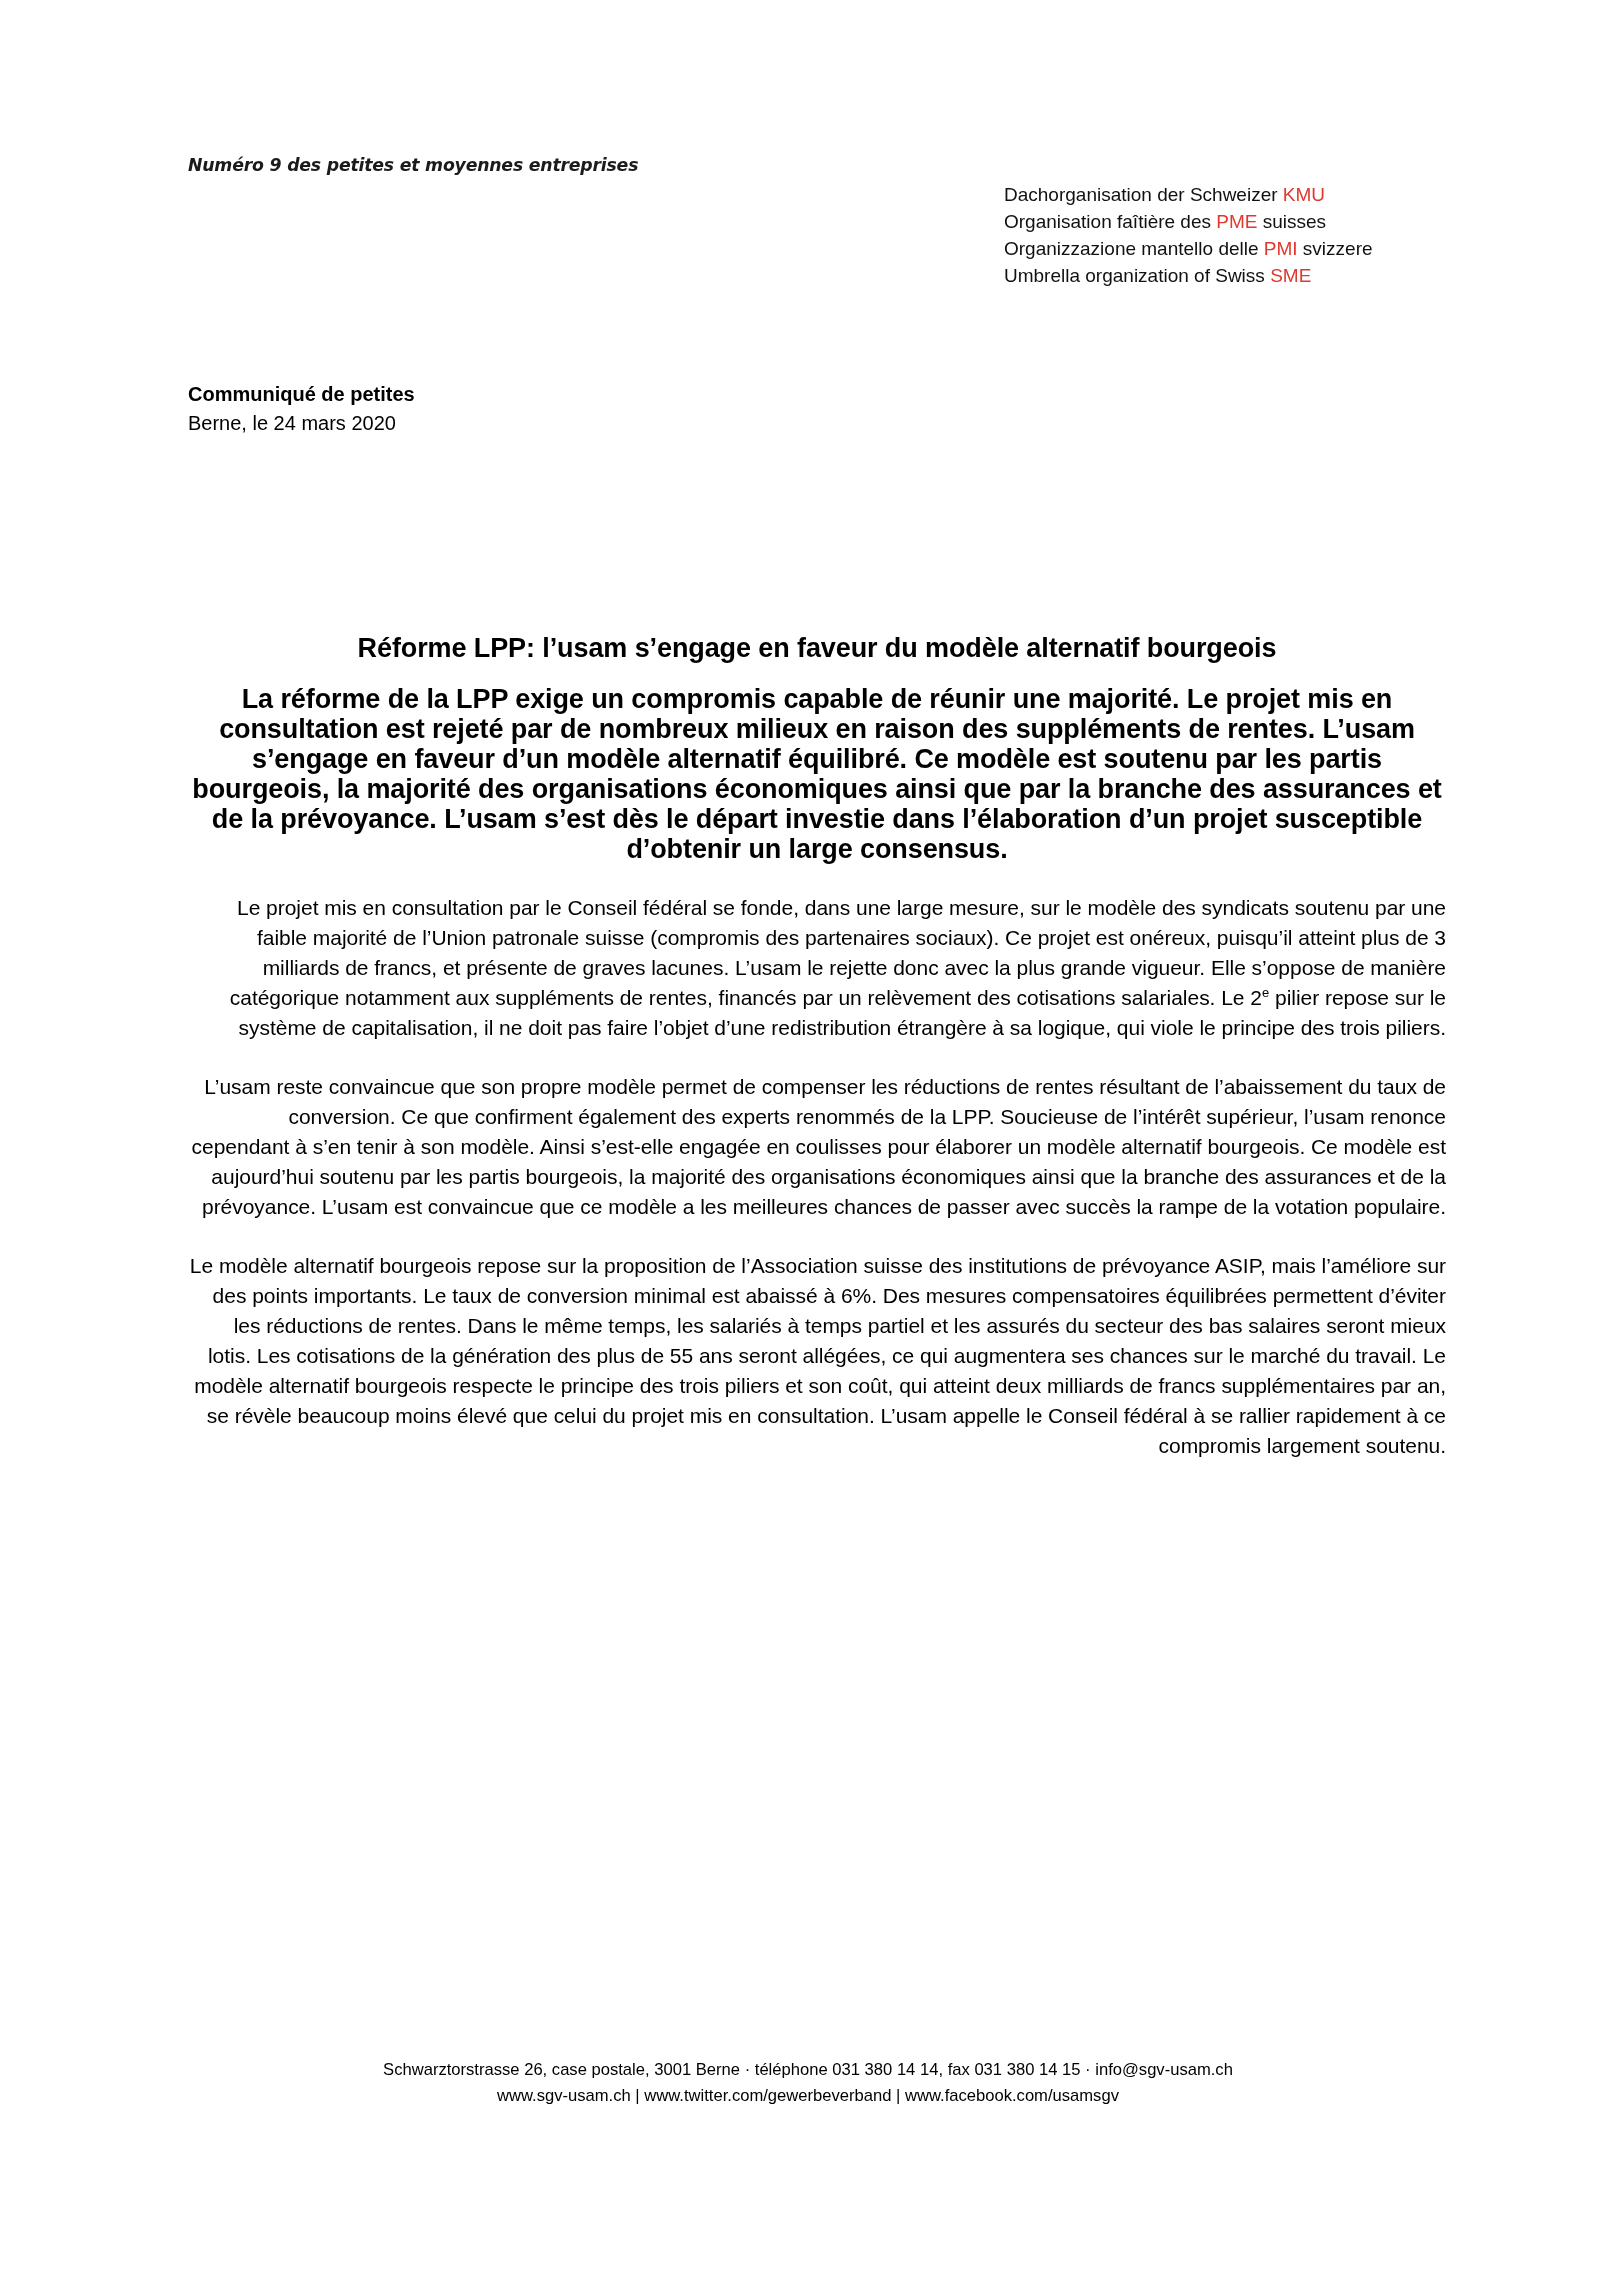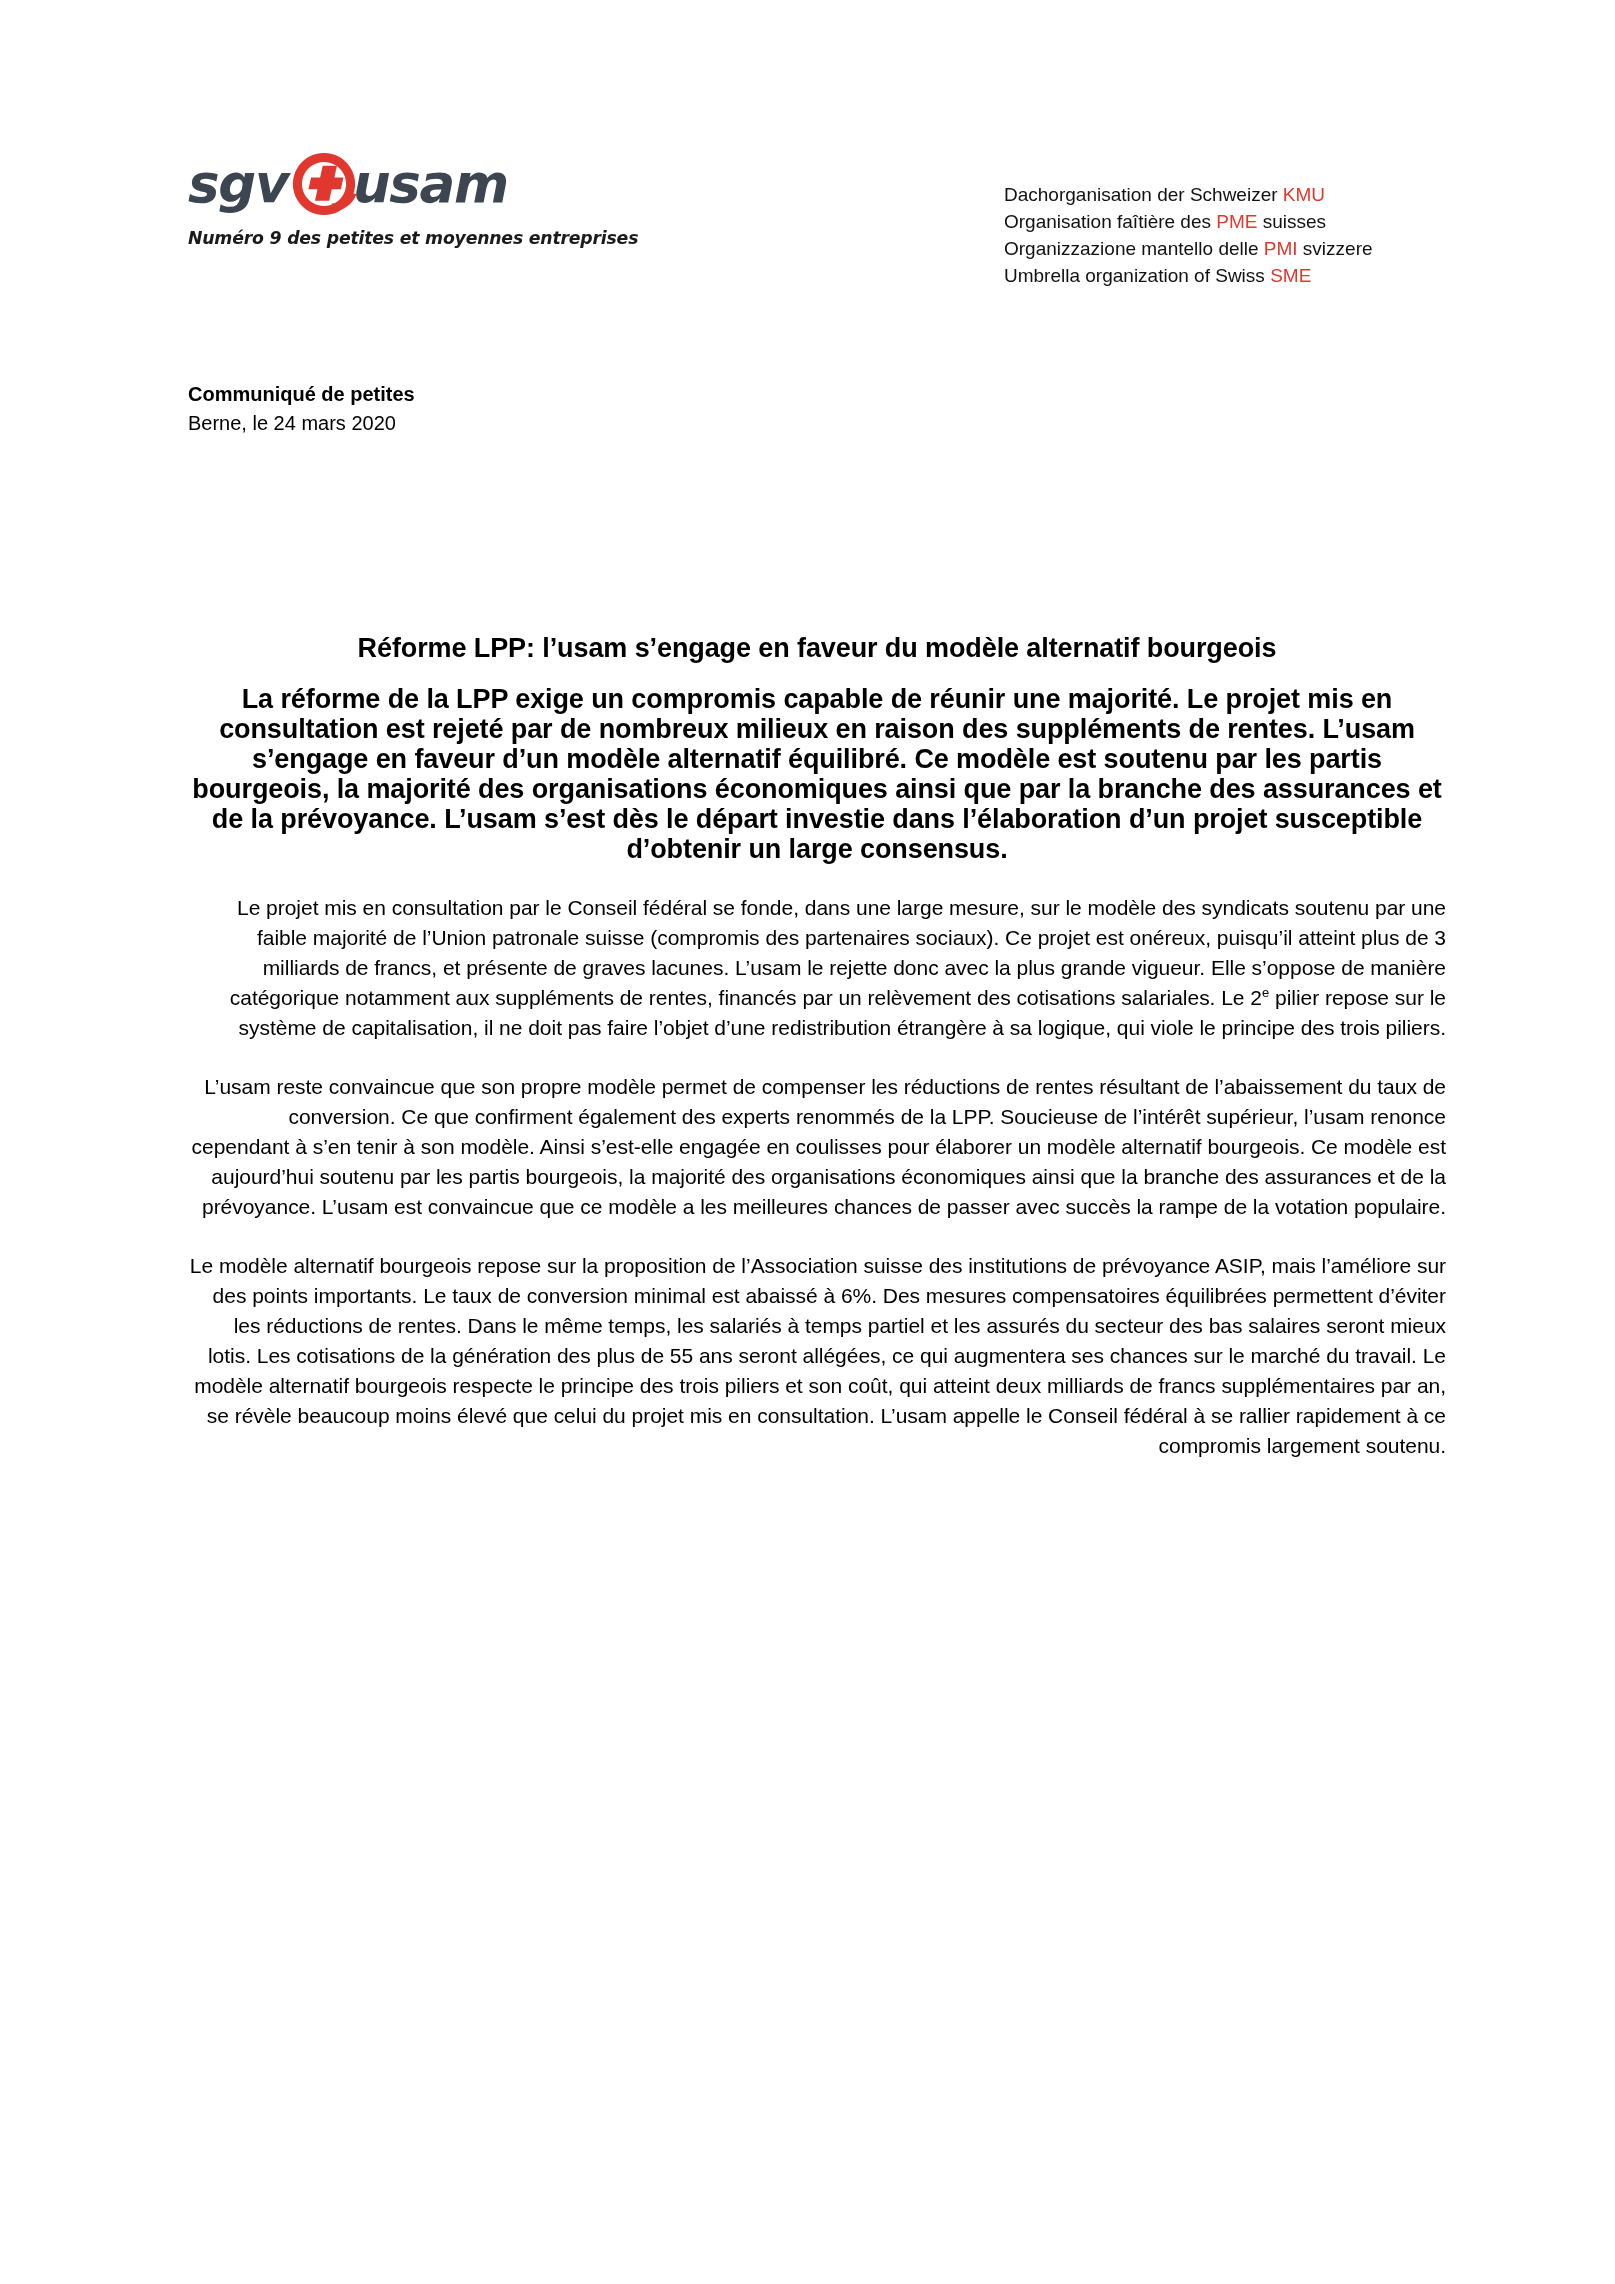--- a/index.html
+++ b/index.html
@@ -165,31 +165,20 @@
   .footer-lines div { white-space: nowrap; }
 </style>
 </head>
 <body>
 
 <div class="page">
 
   <div class="header">
 
     <div class="logo-block">
-      <div class="logo-row">
-        <span class="logo-word left">sgv</span>
-        <span class="logo-emblem">
-          <svg viewBox="0 0 108 108" xmlns="http://www.w3.org/2000/svg" aria-hidden="true">
-            <path d="M54 6 A48 48 0 1 1 53.9 6 Z M54 20 A34 34 0 1 0 54.1 20 Z" fill="#e0382f" fill-rule="evenodd"></path>
-            <path d="M66 84 C78 84 88 76 92 66 L104 70 C98 86 84 96 66 96 Z" fill="#e0382f"></path>
-            <path d="M52 26 L74 26 L70 44 L84 44 L80 62 L66 62 L62 80 L40 80 L44 62 L30 62 L34 44 L48 44 Z" fill="#e0382f"></path>
-          </svg>
-        </span>
-        <span class="logo-word right">usam</span>
-      </div>
       <div class="logo-tagline">Numéro 9 des petites et moyennes entreprises</div>
     </div>
 
     <div class="langs">
       <div><span>Dachorganisation der Schweizer </span><span class="hl">KMU</span><span></span></div>
       <div><span>Organisation faîtière des </span><span class="hl">PME</span><span> suisses</span></div>
       <div><span>Organizzazione mantello delle </span><span class="hl">PMI</span><span> svizzere</span></div>
       <div><span>Umbrella organization of Swiss </span><span class="hl">SME</span><span></span></div>
     </div>
   </div>
@@ -205,16 +194,20 @@
     <p class="lead">La réforme de la LPP exige un compromis capable de réunir une majorité. Le projet mis en consultation est rejeté par de nombreux milieux en raison des suppléments de rentes. L’usam s’engage en faveur d’un modèle alternatif équilibré. Ce modèle est soutenu par les partis bourgeois, la majorité des organisations économiques ainsi que par la branche des assurances et de la prévoyance. L’usam s’est dès le départ investie dans l’élaboration d’un projet susceptible d’obtenir un large consensus.</p>
 
     <p class="para"><span>Le projet mis en consultation par le Conseil fédéral se fonde, dans une large mesure, sur le modèle des syndicats soutenu par une faible majorité de l’Union patronale suisse (compromis des partenaires sociaux). Ce projet est onéreux, puisqu’il atteint plus de 3 milliards de francs, et présente de graves lacunes. L’usam le rejette donc avec la plus grande vigueur. Elle s’oppose de manière catégorique notamment aux suppléments de rentes, financés par un relèvement des cotisations salariales. Le 2</span><sup>e</sup><span> pilier repose sur le système de capitalisation, il ne doit pas faire l’objet d’une redistribution étrangère à sa logique, qui viole le principe des trois piliers.</span></p>
 
     <p class="para">L’usam reste convaincue que son propre modèle permet de compenser les réductions de rentes résultant de l’abaissement du taux de conversion. Ce que confirment également des experts renommés de la LPP. Soucieuse de l’intérêt supérieur, l’usam renonce cependant à s’en tenir à son modèle. Ainsi s’est-elle engagée en coulisses pour élaborer un modèle alternatif bourgeois. Ce modèle est aujourd’hui soutenu par les partis bourgeois, la majorité des organisations économiques ainsi que la branche des assurances et de la prévoyance. L’usam est convaincue que ce modèle a les meilleures chances de passer avec succès la rampe de la votation populaire.</p>
 
     <p class="para">Le modèle alternatif bourgeois repose sur la proposition de l’Association suisse des institutions de prévoyance ASIP, mais l’améliore sur des points importants. Le taux de conversion minimal est abaissé à 6%. Des mesures compensatoires équilibrées permettent d’éviter les réductions de rentes. Dans le même temps, les salariés à temps partiel et les assurés du secteur des bas salaires seront mieux lotis. Les cotisations de la génération des plus de 55 ans seront allégées, ce qui augmentera ses chances sur le marché du travail. Le modèle alternatif bourgeois respecte le principe des trois piliers et son coût, qui atteint deux milliards de francs supplémentaires par an, se révèle beaucoup moins élevé que celui du projet mis en consultation. L’usam appelle le Conseil fédéral à se rallier rapidement à ce compromis largement soutenu.</p>
   </div>
 
   <div class="footer">
+    <div class="footer-lines">
+      <div>Schwarztorstrasse 26, case postale, 3001 Berne  ·   téléphone 031 380 14 14, fax 031 380 14 15  ·   info@sgv-usam.ch</div>
+      <div>www.sgv-usam.ch  |  www.twitter.com/gewerbeverband  |  www.facebook.com/usamsgv</div>
+    </div>
   </div>
 
 </div>
 
 
 </body></html>

